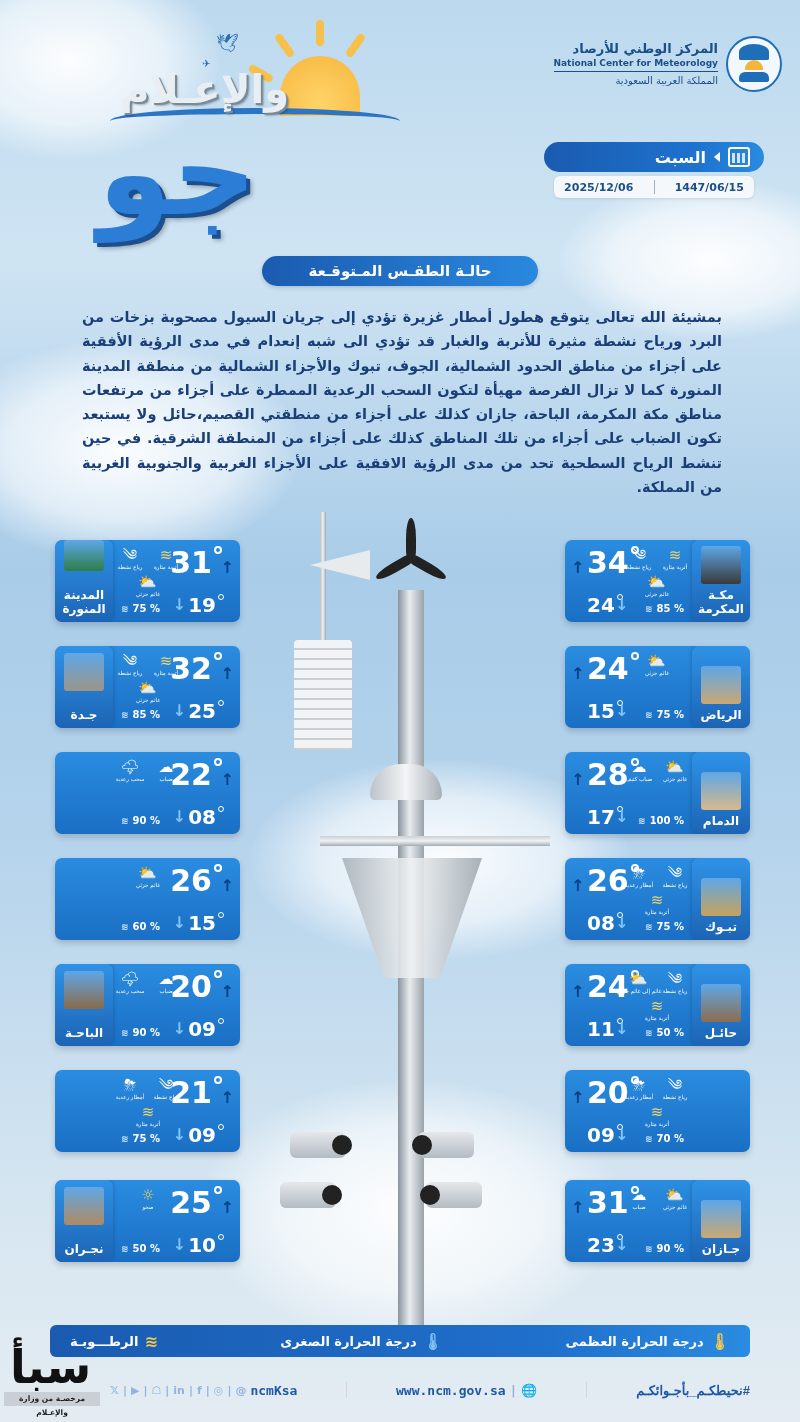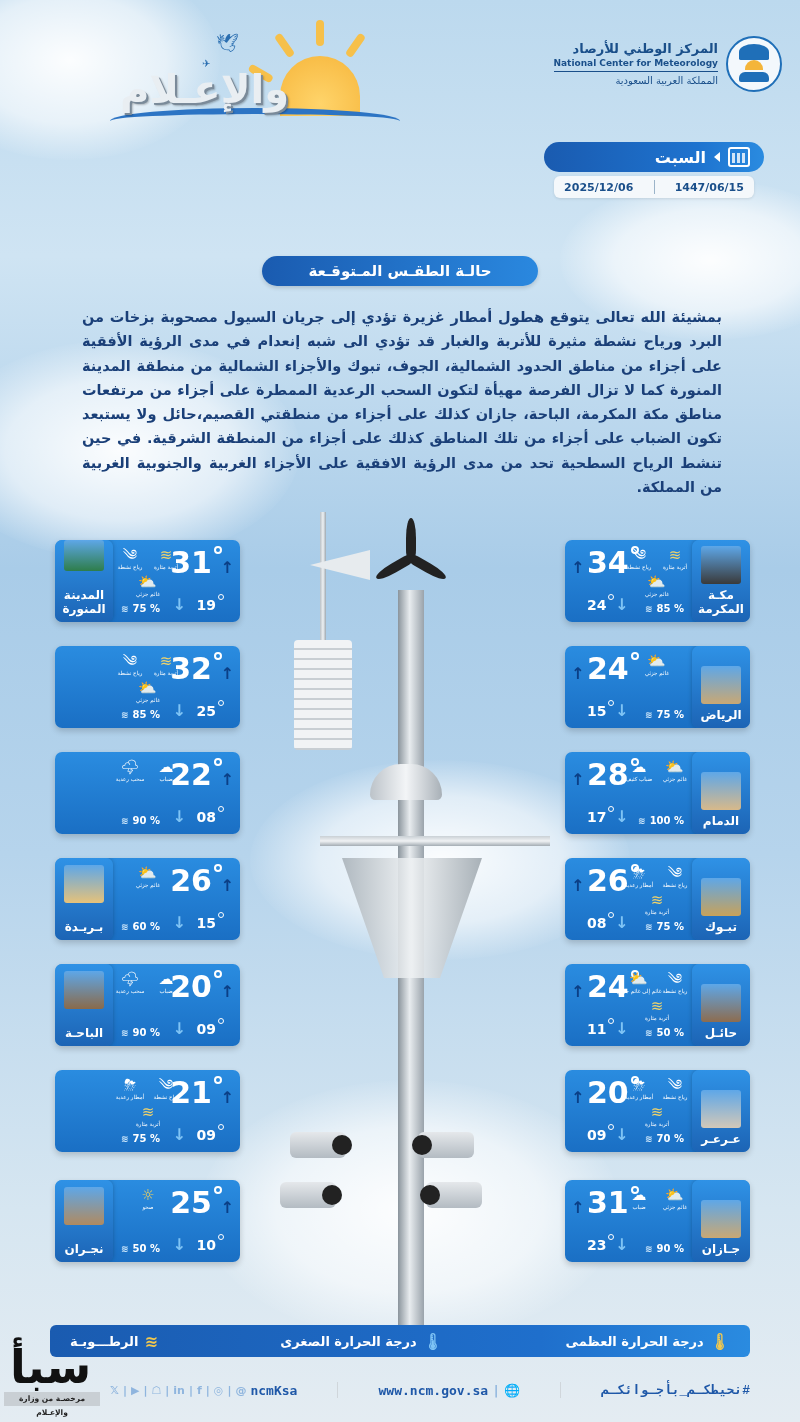--- a/index.html
+++ b/index.html
@@ -57,21 +57,21 @@
 
   
   .card { position: absolute; width: 185px; height: 82px; border-radius: 7px; background: linear-gradient(180deg, #2a8ce0, #1a6fc4); box-shadow: 0 3px 6px rgba(0,0,0,0.18); color: #fff; overflow: hidden; }
   .card .city-box { position: absolute; top: 0; width: 58px; height: 82px; background: linear-gradient(180deg, #2f92e6, #1c64b5); border-radius: 7px; display: flex; flex-direction: column; align-items: center; justify-content: flex-end; padding-bottom: 6px; box-shadow: 0 0 4px rgba(0,0,0,0.25); }
   .card.right .city-box { right: 0; }
   .card.left .city-box { left: 0; gap: 13px; }
   .landmark { width: 40px; height: 38px; margin-bottom: 4px; border-radius: 3px; }
   .city-name { font-size: 12px; font-weight: bold; direction: rtl; text-align: center; line-height: 14px; }
   .temp-max { position: absolute; top: 6px; font-size: 30px; font-weight: bold; line-height: 34px; }
   .temp-max sup, .temp-min sup { font-size: 10px; font-weight: normal; vertical-align: top; border: 2px solid #fff; border-radius: 50%; width: 8px; height: 8px; display: inline-block; margin-left: 2px; }
-  .temp-min { position: absolute; bottom: 6px; font-size: 14px; font-weight: bold; line-height: 22px; }
+  .temp-min { position: absolute; bottom: 6px; font-size: 20px; font-weight: bold; line-height: 22px; }
   .temp-min sup { width: 6px; height: 6px; border-width: 1.5px; }
   .arrow-up { position: absolute; top: 18px; color: #0b3f86; font-size: 16px; font-weight: bold; }
   .arrow-down { position: absolute; bottom: 8px; color: #7fc4f5; font-size: 16px; font-weight: bold; }
   .humidity { position: absolute; bottom: 8px; font-size: 10px; font-weight: bold; display: flex; gap: 4px; align-items: center; direction: ltr; }
   .humidity .hum-icon { font-size: 9px; color: #cfe8fb; }
   .cond-group { position: absolute; top: 6px; display: flex; flex-wrap: wrap; gap: 2px 6px; width: 66px; justify-content: center; }
   .cond { display: flex; flex-direction: column; align-items: center; width: 30px; }
   .cond .glyph { font-size: 15px; line-height: 18px; color: #fff; }
   .cond .glyph.sunny { color: #f6d35a; }
   .cond .glyph.dust { color: #f1d46b; }
@@ -80,21 +80,21 @@
   
   .legend-bar { position: absolute; top: 1325px; left: 50px; width: 700px; height: 32px; border-radius: 6px; background: linear-gradient(90deg, #1a5bb0, #1f6fcc 70%, #2a8be0); display: flex; align-items: center; justify-content: space-between; padding: 0 20px; direction: rtl; color: #fff; font-size: 13px; font-weight: bold; }
   .legend-item { display: flex; align-items: center; gap: 6px; }
   .legend-item .lg-icon { color: #f4c94c; font-size: 16px; }
   .legend-item .lg-icon.blue { color: #7fc4f5; }
 
   .footer { position: absolute; top: 1378px; left: 110px; width: 640px; height: 24px; display: flex; align-items: center; justify-content: space-between; direction: ltr; font-family: "DejaVu Sans Mono", monospace; font-size: 13px; font-weight: bold; color: #1f58a8; }
   .footer .social { display: flex; align-items: center; gap: 4px; font-family: "DejaVu Sans", sans-serif; }
   .footer .social .si { color: #8fb5de; font-size: 11px; }
   .footer .vsep { width: 1px; height: 16px; background: #d0d6db; }
-  .footer .hashtag { direction: rtl; font-family: Liberation Mono, monospace; }
+  .footer .hashtag { direction: rtl; font-family: Liberation Sans, sans-serif; }
 
   .saba { position: absolute; left: 4px; top: 1340px; width: 100px; height: 70px; }
   .saba .glyph { position: absolute; left: 6px; top: 0; font-size: 46px; font-weight: bold; color: #111; }
   .saba .lic { position: absolute; left: 0; top: 52px; width: 96px; height: 14px; background: #c9cfd4; font-size: 7.5px; color: #222; text-align: center; line-height: 14px; direction: rtl; font-weight: bold; }
 </style>
 </head>
 <body>
 
 <div class="cloud" style="left:-80px;top:-40px;width:300px;height:200px;"></div>
 <div class="cloud" style="left:560px;top:180px;width:300px;height:160px;"></div>
@@ -118,20 +118,21 @@
 <div class="brand">
   <span class="bird" style="left:136px;top:24px;font-size:18px;">🕊</span>
   <span class="bird" style="left:122px;top:50px;font-size:10px;">✈</span>
   <span class="ray" style="left:236px;top:12px;"></span>
   <span class="ray" style="left:208px;top:22px;transform:rotate(-35deg);"></span>
   <span class="ray" style="left:264px;top:22px;transform:rotate(35deg);"></span>
   <span class="ray" style="left:188px;top:46px;transform:rotate(-60deg);"></span>
   <span class="sun-disc"></span>
   <span class="wave"></span>
   <span class="saudia">والإعـلام</span>
+  <span class="jaw">جو</span>
 </div>
 
 <div class="day-pill">
   <span class="day">السبت</span>
   <span class="tri"></span>
   <span class="cal"></span>
 </div>
 <div class="date-strip">
   <span>2025/12/06</span>
   <span class="sep"></span>
@@ -231,20 +232,24 @@
         <span>75 %</span>
       </div>
       <div class="cond-group" style="right: 60px;">
         <div class="cond">
           <span class="glyph">⛅</span>
           <span class="lbl">غائم جزئي</span>
         </div>
       </div>
     </div>
     <div class="card left" style="left: 55px; top: 646px;">
+      <div class="city-box">
+        <div class="landmark" style="background: linear-gradient(rgb(94, 167, 232) 0%, rgb(156, 148, 136) 100%);"></div>
+        <div class="city-name">جـدة</div>
+      </div>
       <div class="temp-max" style="right: 18px;"><span>32</span><sup></sup></div>
       <div class="arrow-up" style="right: 6px;">↑</div>
       <div class="temp-min" style="right: 16px;"><span>25</span><sup></sup></div>
       <div class="arrow-down" style="right: 54px;">↓</div>
       <div class="humidity" style="left: 66px;">
         <span class="hum-icon">≋</span>
         <span>85 %</span>
       </div>
       <div class="cond-group" style="left: 60px;">
         <div class="cond">
@@ -327,24 +332,20 @@
           <span class="glyph">༄</span>
           <span class="lbl">رياح نشطة</span>
         </div>
         <div class="cond">
           <span class="glyph dust">≋</span>
           <span class="lbl">أتربة مثارة</span>
         </div>
       </div>
     </div>
     <div class="card left" style="left: 55px; top: 858px;">
-      <div class="city-box">
-        <div class="landmark" style="background: linear-gradient(rgb(94, 167, 232) 0%, rgb(230, 194, 122) 100%);"></div>
-        <div class="city-name">بـريـدة</div>
-      </div>
       <div class="temp-max" style="right: 18px;"><span>26</span><sup></sup></div>
       <div class="arrow-up" style="right: 6px;">↑</div>
       <div class="temp-min" style="right: 16px;"><span>15</span><sup></sup></div>
       <div class="arrow-down" style="right: 54px;">↓</div>
       <div class="humidity" style="left: 66px;">
         <span class="hum-icon">≋</span>
         <span>60 %</span>
       </div>
       <div class="cond-group" style="left: 60px;">
         <div class="cond">
@@ -399,24 +400,20 @@
           <span class="glyph">🌩</span>
           <span class="lbl">سحب رعدية</span>
         </div>
         <div class="cond">
           <span class="glyph">☁</span>
           <span class="lbl">ضباب</span>
         </div>
       </div>
     </div>
     <div class="card right" style="left: 565px; top: 1070px;">
-      <div class="city-box">
-        <div class="landmark" style="background: linear-gradient(rgb(94, 167, 232) 0%, rgb(210, 200, 184) 100%);"></div>
-        <div class="city-name">عـرعـر</div>
-      </div>
       <div class="temp-max" style="left: 22px;"><span>20</span><sup></sup></div>
       <div class="arrow-up" style="left: 6px;">↑</div>
       <div class="temp-min" style="left: 22px;"><span>09</span><sup></sup></div>
       <div class="arrow-down" style="left: 50px;">↓</div>
       <div class="humidity" style="right: 66px;">
         <span class="hum-icon">≋</span>
         <span>70 %</span>
       </div>
       <div class="cond-group" style="right: 60px;">
         <div class="cond">

